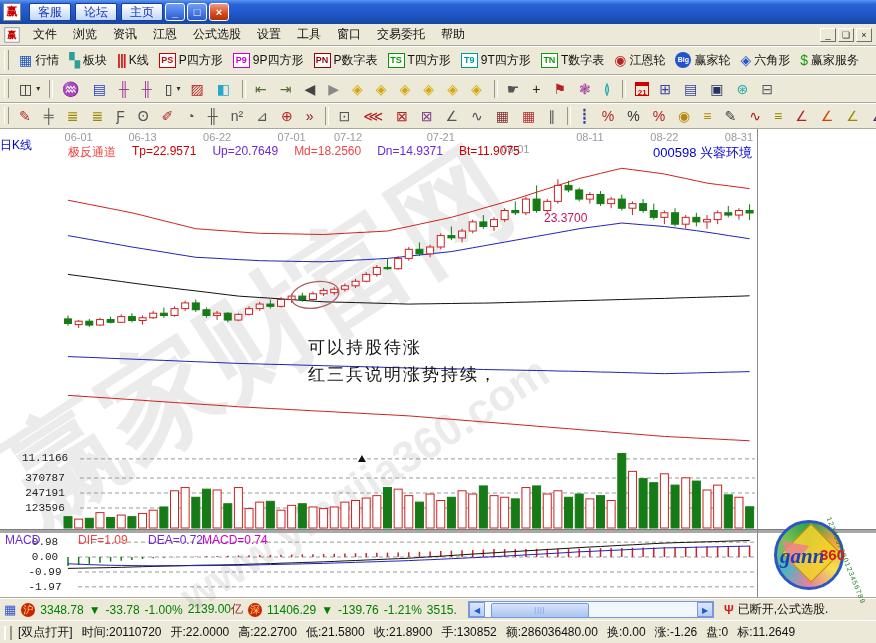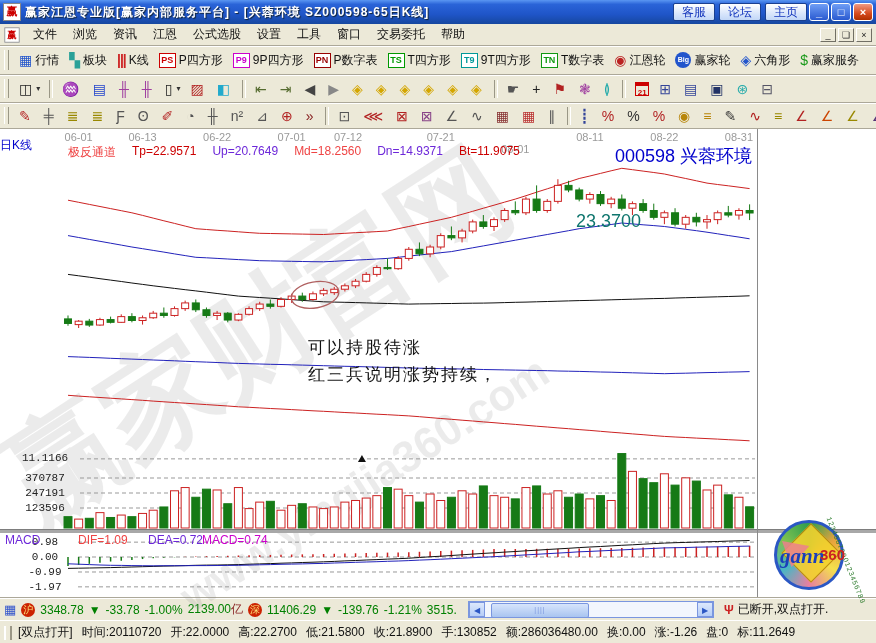--- a/index.html
+++ b/index.html
@@ -34,22 +34,22 @@
   
   #chart{position:absolute;left:0;top:129px;width:876px;height:468px;background:#fff;}
   .wm{position:absolute;color:#8a8a8a;opacity:0.16;font-weight:bold;white-space:nowrap;pointer-events:none;z-index:1;}
   #chart svg{position:absolute;left:0;top:0;z-index:2;}
   .dtick{position:absolute;top:2px;transform:translateX(-50%);font-size:11px;color:#9a9a9a;z-index:3;}
   .hdr{position:absolute;left:68px;top:15px;display:flex;gap:16px;font-size:12px;z-index:3;white-space:nowrap;}
   .panelbl{position:absolute;left:0;color:#0000cc;font-size:12px;z-index:3;}
   .axl{position:absolute;left:14px;width:62px;text-align:center;font-size:11px;color:#222;z-index:3;font-family:"Liberation Mono",monospace;}
   .red{color:#cc0000;} .blue{color:#6d28d9;} .blk{color:#ef4444;} .mag{color:#cc00cc;}
   .ann{position:absolute;left:308px;top:205px;font-family:"Liberation Serif",serif;font-size:17px;color:#111;line-height:27px;z-index:3;letter-spacing:2px;}
-  .peak{position:absolute;left:576px;top:82px;color:#0f766e;font-size:18px;z-index:3;}
-  .codelbl{position:absolute;right:124px;top:15px;color:#0000cc;font-size:18px;z-index:3;}
+  .peak{position:absolute;left:544px;top:82px;color:#be185d;font-size:12px;z-index:3;}
+  .codelbl{position:absolute;right:124px;top:15px;color:#0000cc;font-size:13px;z-index:3;}
   .vline{position:absolute;left:757px;top:0;width:1px;height:468px;background:#8a8a8a;z-index:4;}
   .hsep{position:absolute;left:0;top:400px;width:876px;height:3px;background:#a8a8a8;border-top:1px solid #7d7d7d;z-index:4;}
   .macdlbl{position:absolute;top:404px;font-size:12px;z-index:5;}
   
   .logo{position:absolute;left:772px;top:389px;width:98px;height:76px;z-index:5;}
   .logo .ball{position:absolute;left:2px;top:2px;width:70px;height:70px;border-radius:50%;border:3px solid #2b57c4;background:conic-gradient(#2e9e4f,#e8a33d,#f4e04d,#e87fa0,#49b6c4,#7fc24f,#2e9e4f);box-sizing:border-box;}
   .logo .dia{position:absolute;left:18px;top:14px;width:40px;height:40px;background:#f2d22e;transform:rotate(45deg);border:1px solid #b8860b;opacity:.9;}
   .logo .tri{position:absolute;left:14px;top:18px;width:0;height:0;border-left:24px solid rgba(236,128,140,.85);border-top:14px solid transparent;border-bottom:14px solid transparent;transform:rotate(-20deg);}
   .logo .gt{position:absolute;left:8px;top:26px;font-family:"Liberation Serif",serif;font-style:italic;font-weight:bold;font-size:21px;color:#1a3fbb;z-index:2;}
   .logo .g3{position:absolute;left:48px;top:28px;font-weight:bold;font-size:15px;color:#cc2222;z-index:2;}
@@ -69,21 +69,20 @@
   .igrip{width:4px;height:14px;border-left:2px solid #fff;border-right:2px solid #9a9786;margin:0 6px 0 4px;}
   .iseg{margin-right:9px;white-space:nowrap;}
 </style>
 </head>
 <body>
 
 <div id="root">
 
   <div class="titlebar">
     <span class="appico">赢</span>
-    <span class="ttext">赢家江恩专业版[赢家内部服务平台] - [兴蓉环境  SZ000598-65日K线]</span>
     <button class="tbtn-cn">客服</button>
     <button class="tbtn-cn">论坛</button>
     <button class="tbtn-cn">主页</button>
     <button class="wbtn">_</button>
     <button class="wbtn">□</button>
     <button class="wbtn close">×</button>
   </div>
 
   <div class="menubar">
     <span class="appico" style="transform:scale(.85)">赢</span>
@@ -743,21 +742,21 @@
       <span class="green">-1.21%</span>
       <span class="green">3515.</span>
     </div>
     <div class="scrollbar">
       <span class="sarr">◀</span>
       <span class="thumb">||||</span>
       <span class="sarr" style="margin-left:auto">▶</span>
     </div>
     <div class="sright">
       <span class="ant">Ψ</span>
-      <span>已断开,双点打开.</span>
+      <span>已断开,公式选股.</span>
     </div>
   </div>
 
   <div class="inforow" id="inforow">
     <span class="igrip"></span>
   <span class="iseg">[双点打开]</span>
       <span class="iseg">时间:20110720</span>
       <span class="iseg">开:22.0000</span>
       <span class="iseg">高:22.2700</span>
       <span class="iseg">低:21.5800</span>

